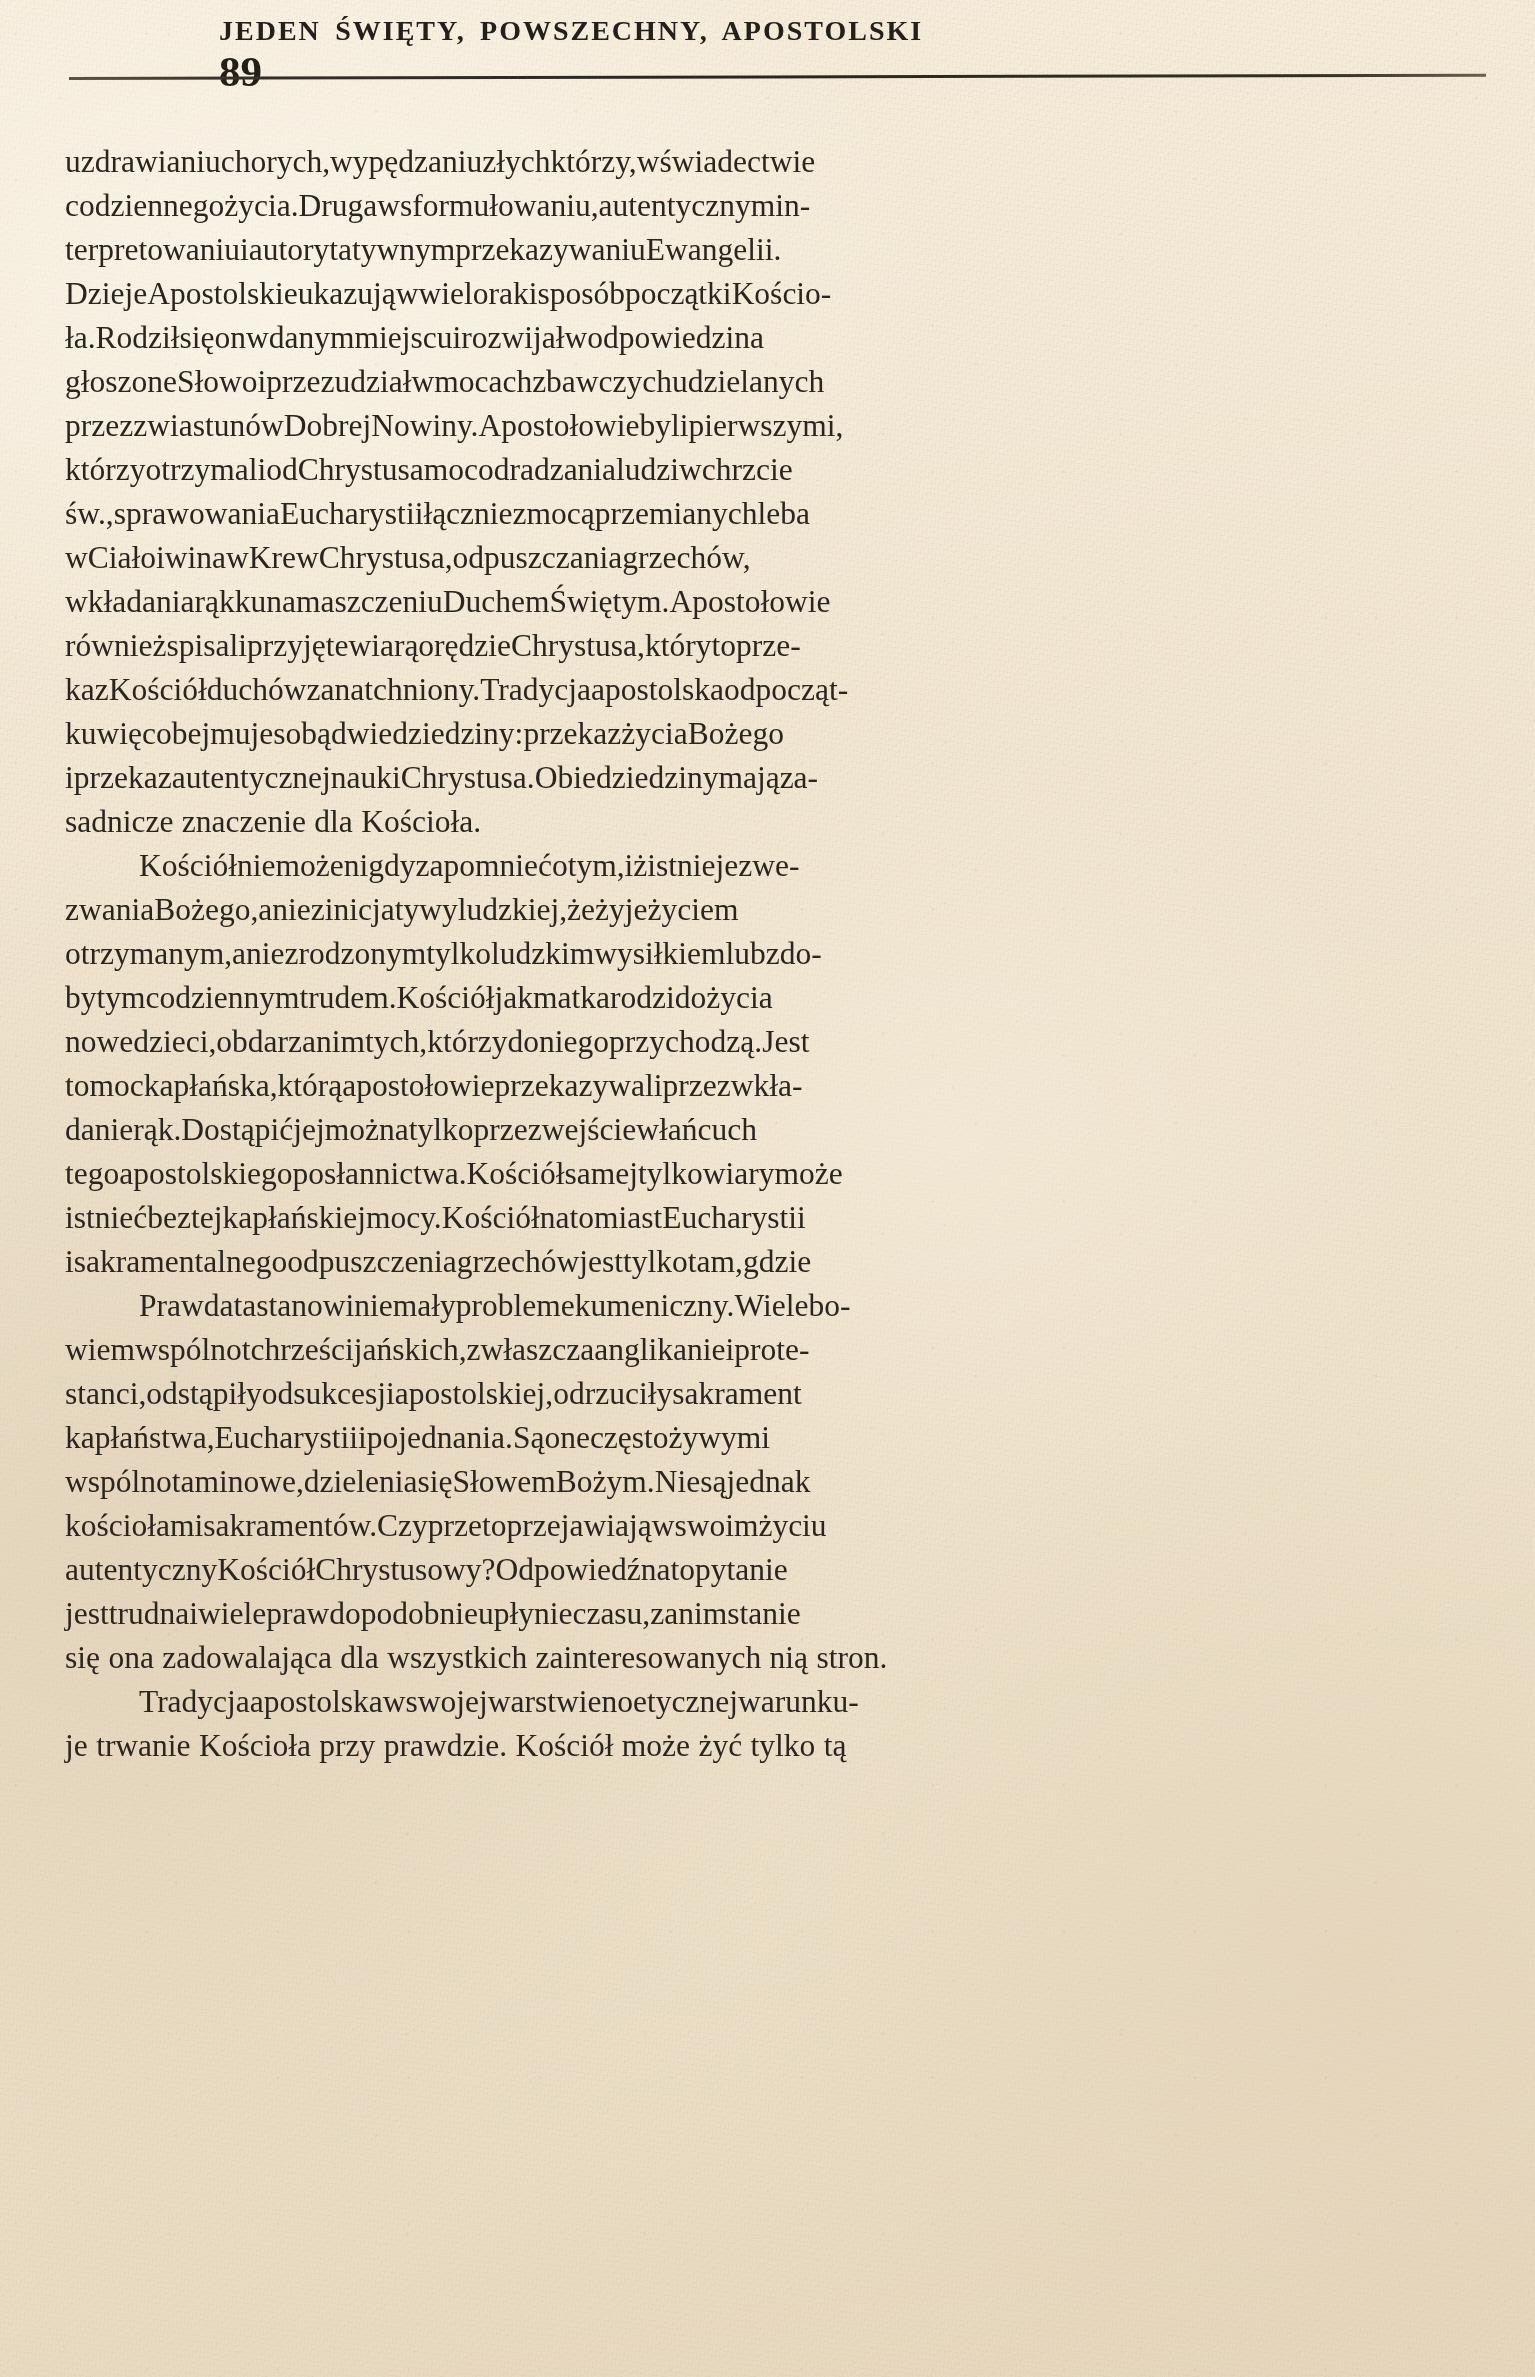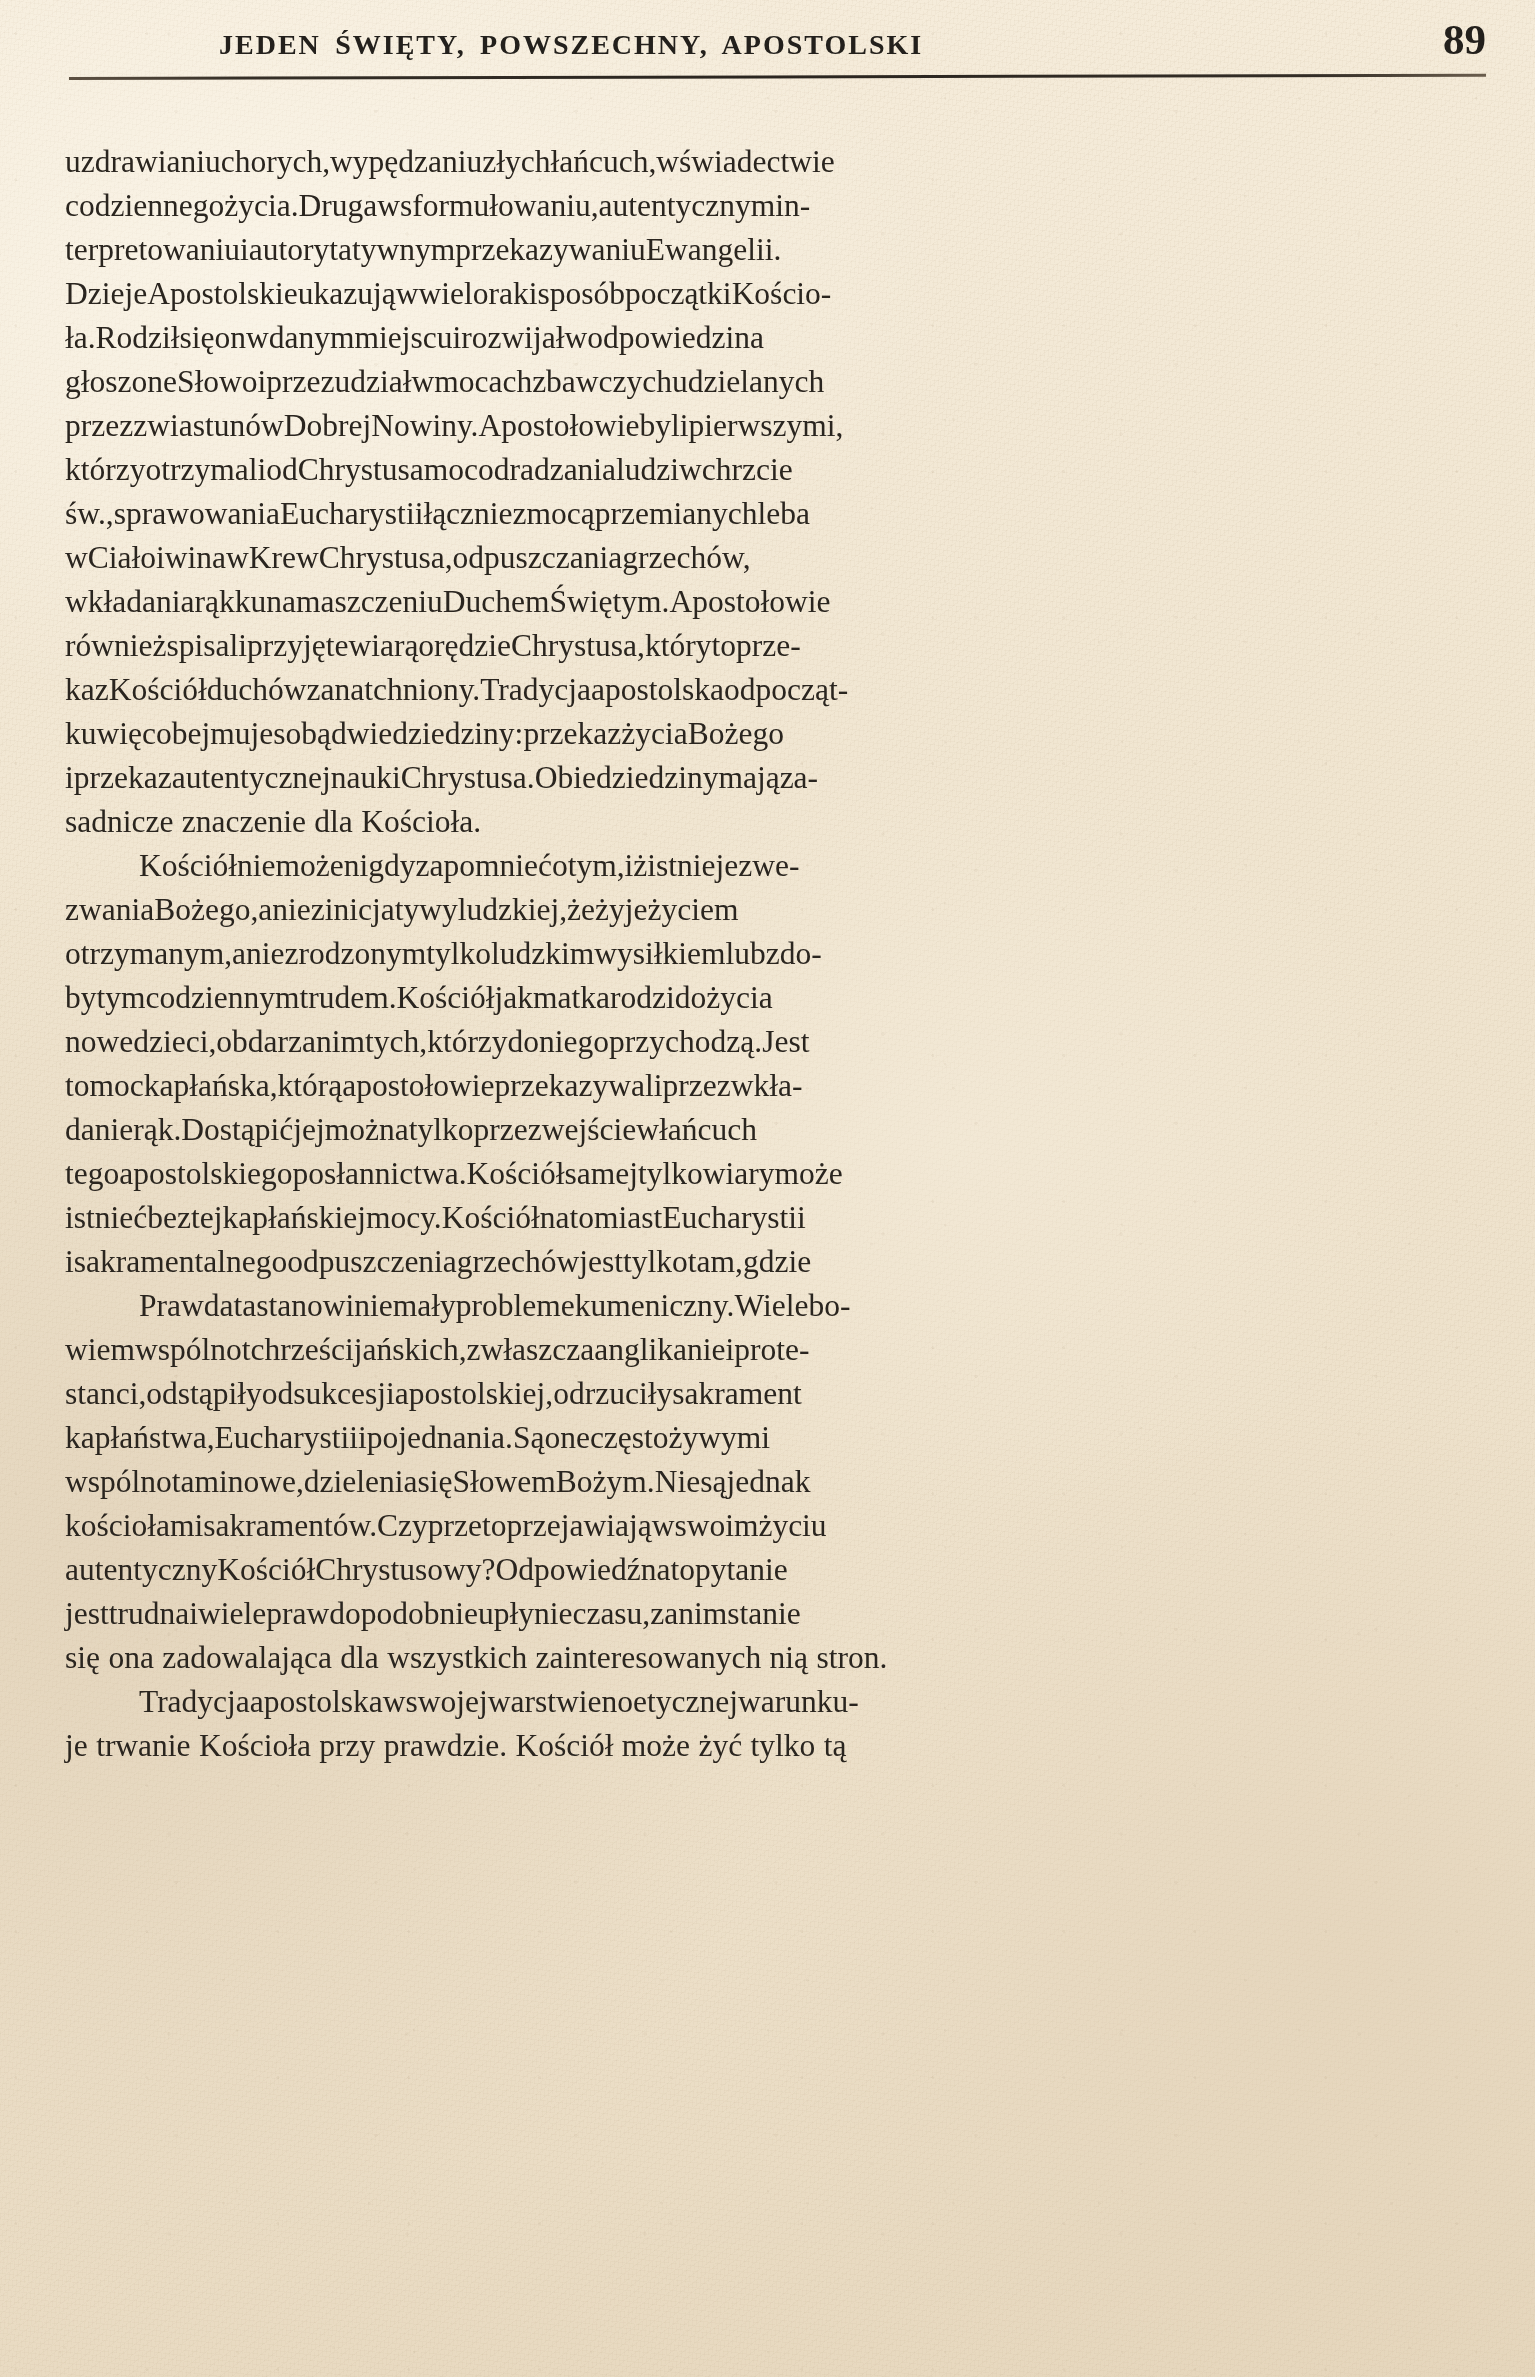--- a/index.html
+++ b/index.html
@@ -47,20 +47,21 @@
   
   .running-head {
     position: absolute;
     top: 15.4px;
     left: 69px;
     width: 1417px;
     height: 54px;
     display: flex;
     align-items: baseline;
     justify-content: space-between;
+    flex-direction: column;
   }
 
   .head-title {
     font-family: "Liberation Serif", "DejaVu Serif", serif;
     font-size: 28px;
     font-weight: 700;
     letter-spacing: 2px;
     word-spacing: 5.4px;
     color: #23201c;
     margin-left: 150px;
@@ -143,21 +144,21 @@
   </div>
 
   <div class="head-rule"></div>
 
   <div class="body-text" id="body-text">
       <div class="text-line justify">
         <span class="w">uzdrawianiu</span>
         <span class="w">chorych,</span>
         <span class="w">wypędzaniu</span>
         <span class="w">złych</span>
-        <span class="w">łańcuch,</span>
+        <span class="w">którzy,</span>
         <span class="w">w</span>
         <span class="w">świadectwie</span>
       </div>
       <div class="text-line justify">
         <span class="w">codziennego</span>
         <span class="w">życia.</span>
         <span class="w">Druga</span>
         <span class="w">w</span>
         <span class="w">sformułowaniu,</span>
         <span class="w">autentycznym</span>

